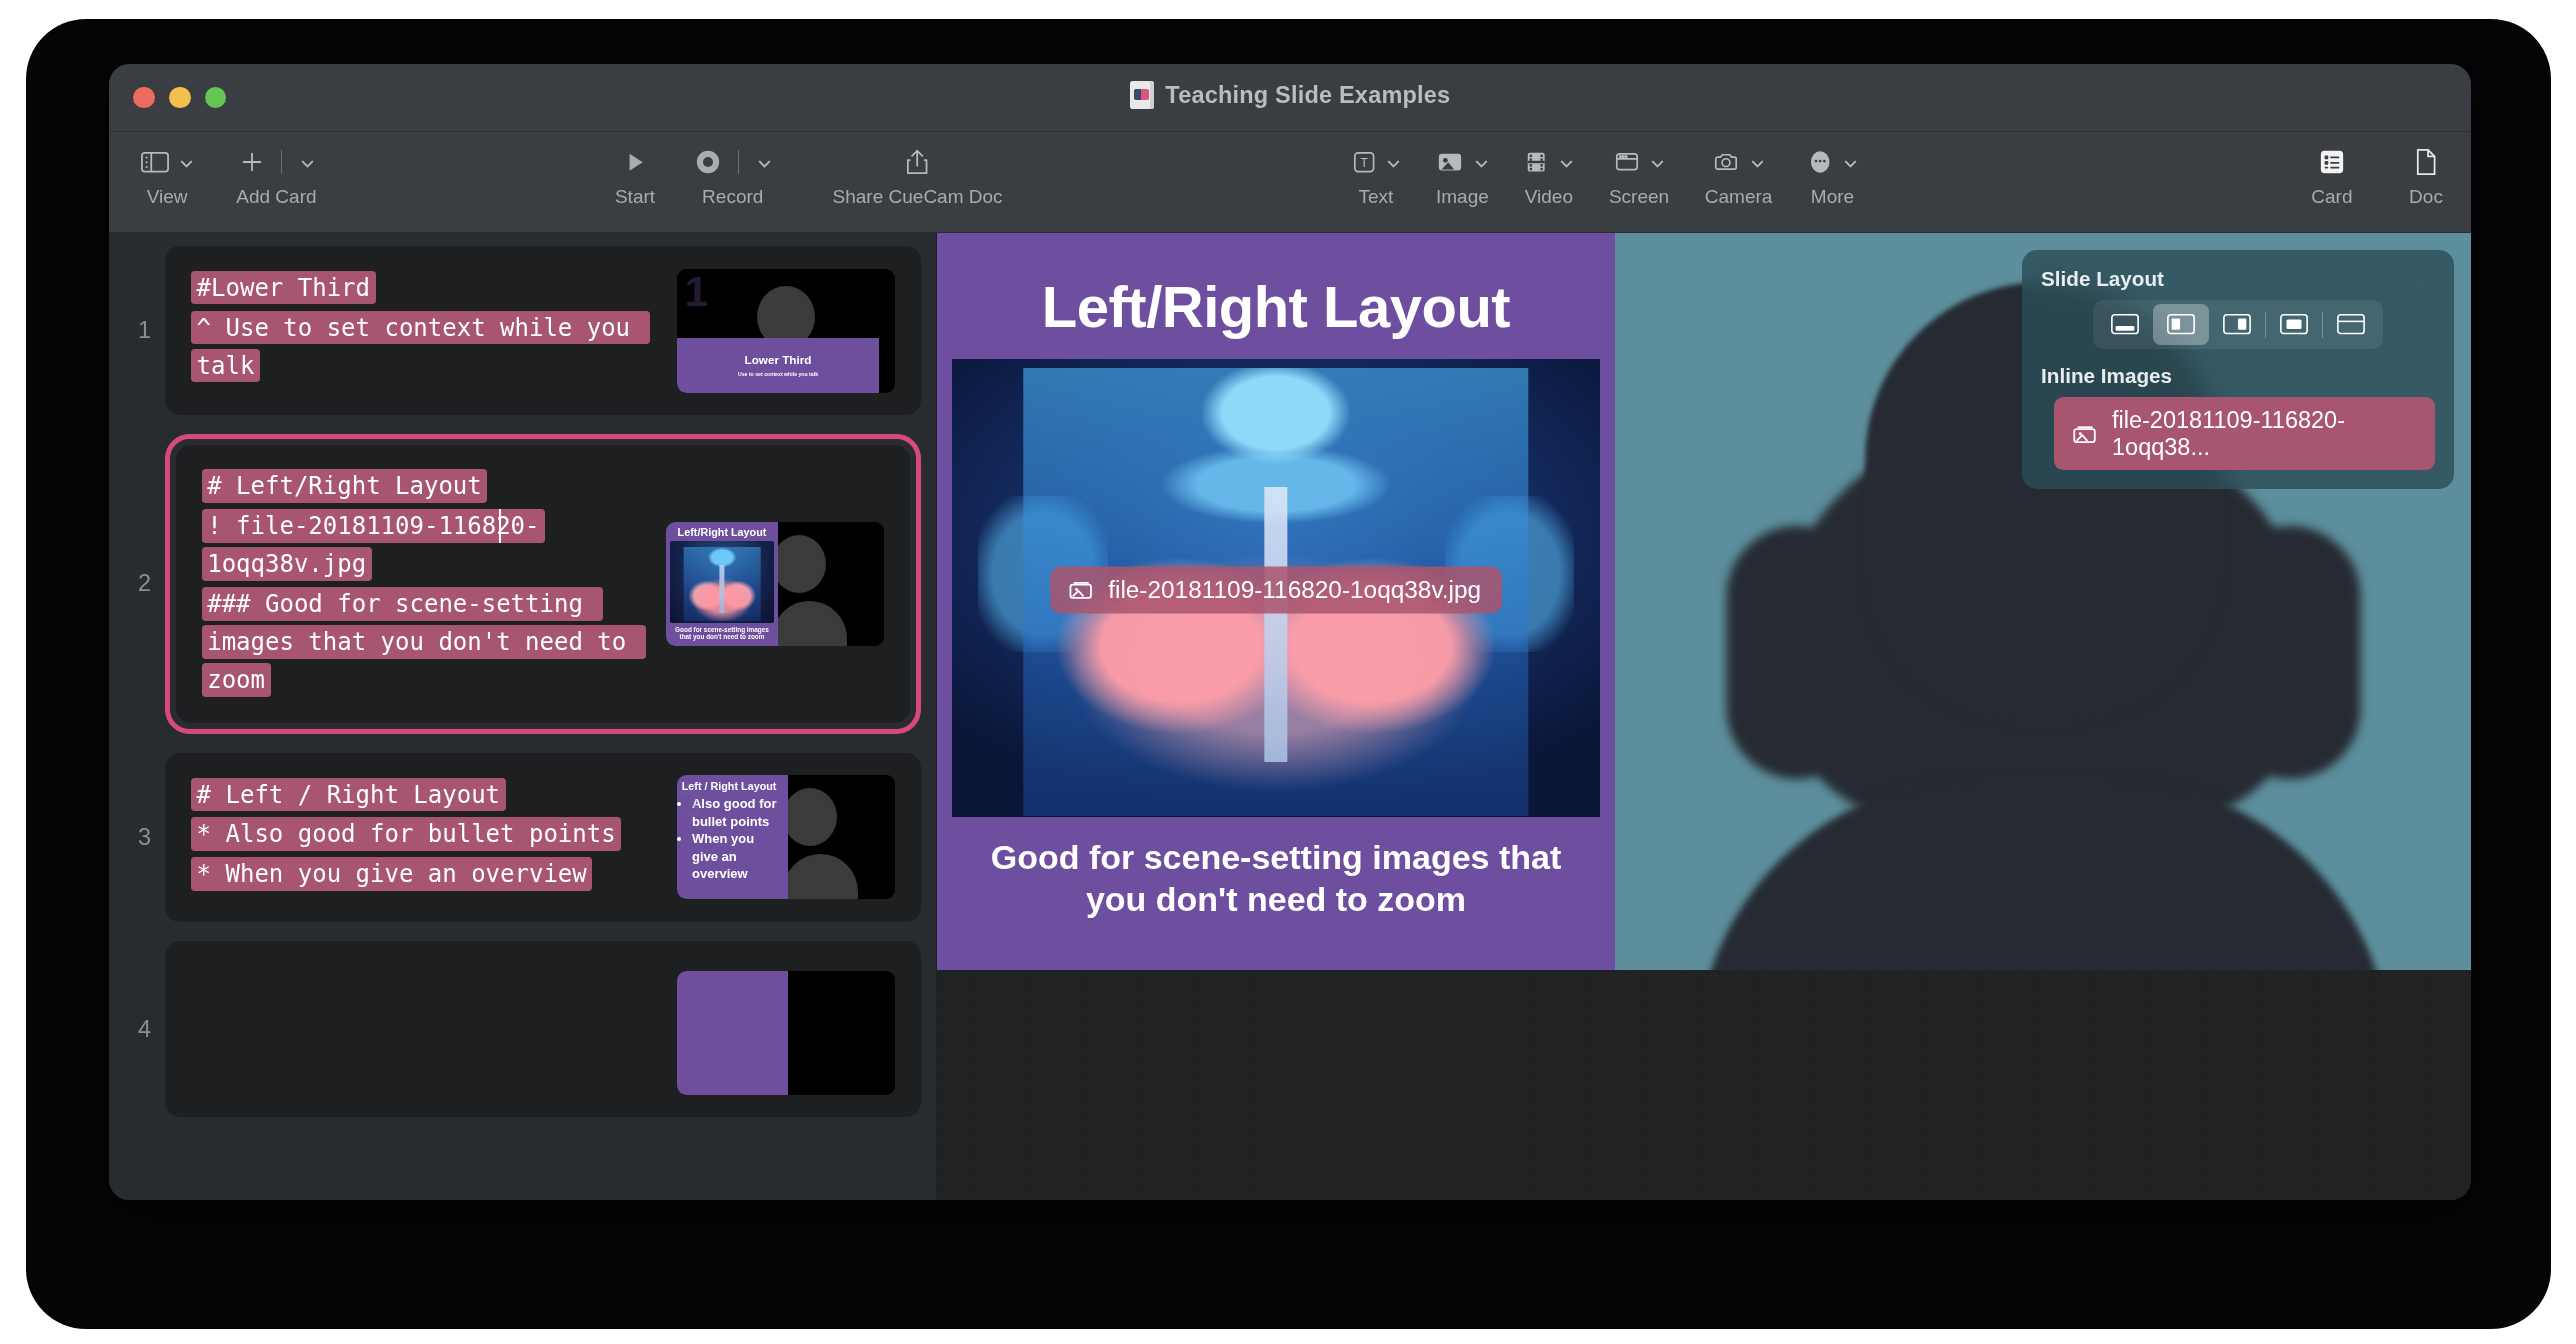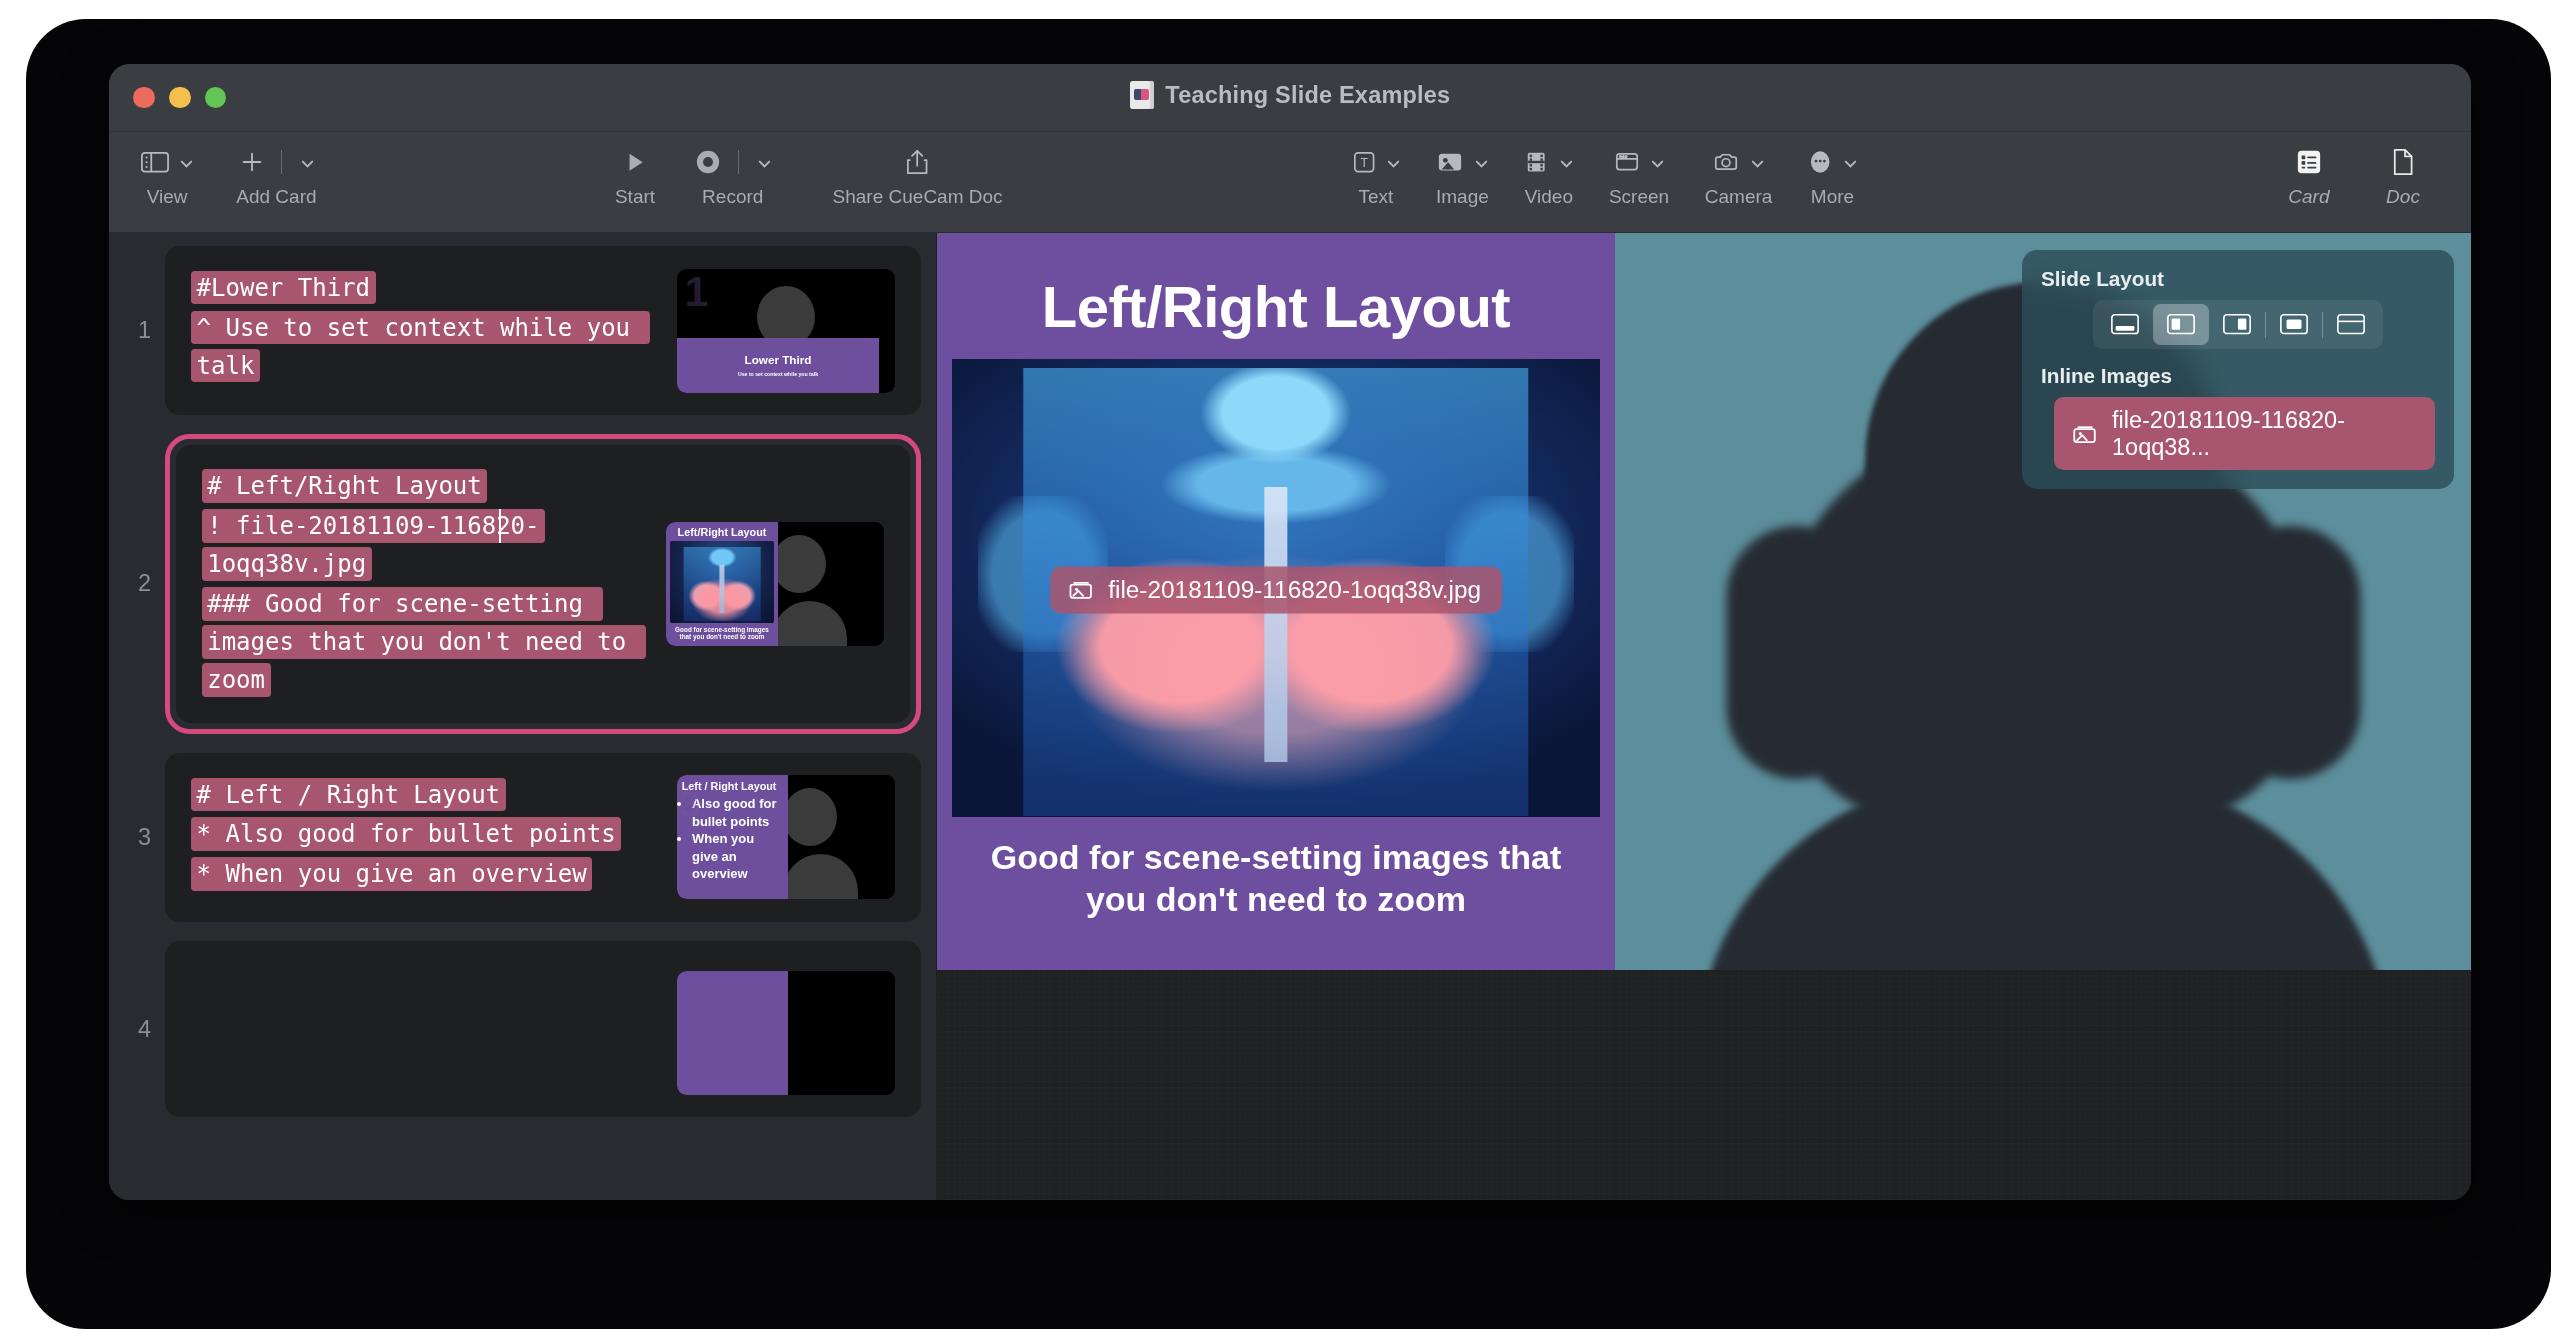--- a/index.html
+++ b/index.html
@@ -578,21 +578,21 @@
             <span class="chev">
               <svg width="17" height="17" viewBox="0 0 18 18" fill="none" stroke="#b6b9bd" stroke-width="2" stroke-linecap="round">
                   <path d="M4 7l5 5 5-5"></path>
                 </svg>
             </span>
           </div>
           <span class="tb-label">More</span>
         </div>
       </div>
 
-      <div class="tb-group" style="right:40px;font-style:italic;">
+      <div class="tb-group" style="right:17px;">
         <div class="tb-item" style="margin-right:38px;">
           <div class="tb-icons">
             <span class="icon">
               <svg width="28" height="26" viewBox="0 0 30 28">
                 <rect x="3" y="2" width="24" height="24" rx="4" fill="#f2f2f3"></rect>
                 <g fill="#3a3d41">
                   <rect x="7" y="7" width="4" height="4" rx="1"></rect>
                   <rect x="13" y="8" width="10" height="2" rx="1"></rect>
                   <rect x="7" y="13" width="4" height="4" rx="1"></rect>
                   <rect x="13" y="14" width="10" height="2" rx="1"></rect>

